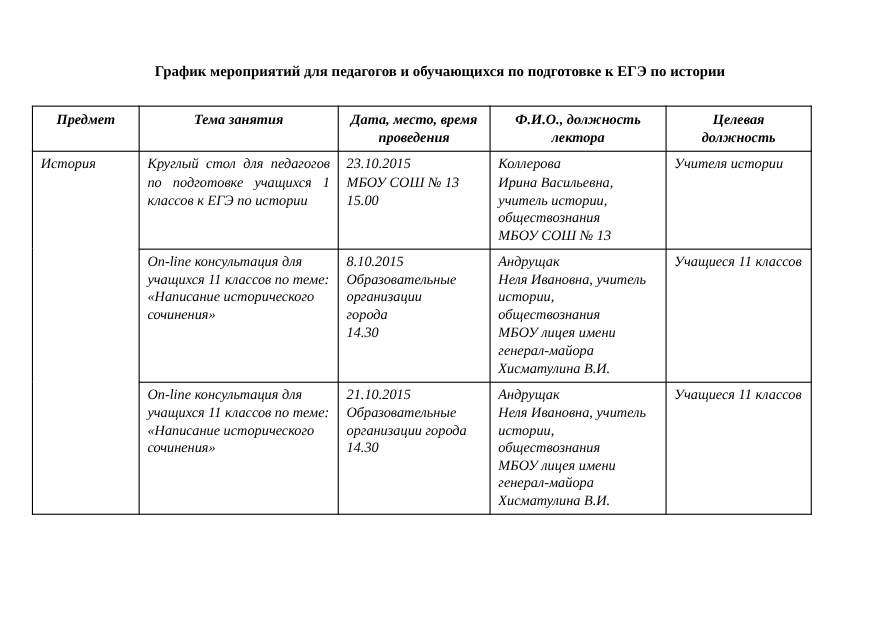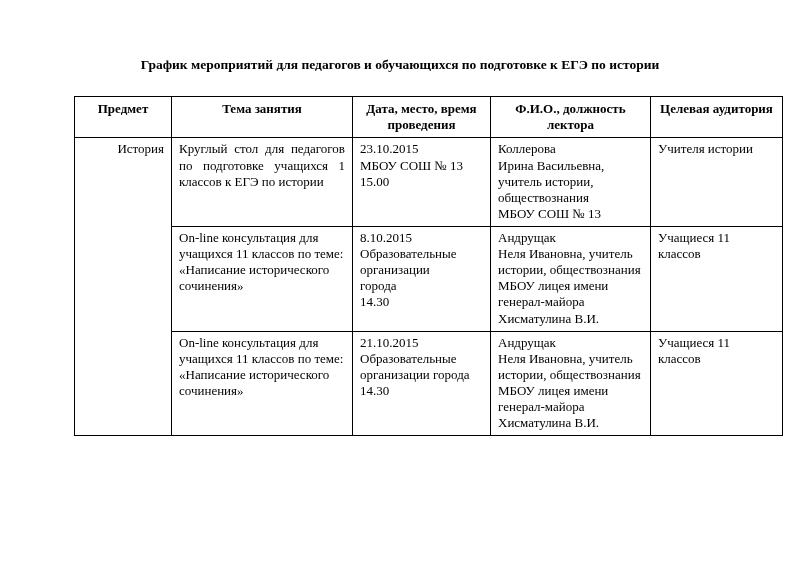--- a/index.html
+++ b/index.html
@@ -25,21 +25,22 @@
   .title-line1 {
     padding-top: 57px;
   }
   .title-line2 {
     padding-top: 11px;
   }
   table.schedule {
     border-collapse: collapse;
     table-layout: fixed;
     width: 708px;
-    margin: 23px 0 0 74px;
+    margin: 23px 0 0 29px;
+    font-style: italic;
   }
   table.schedule th,
   table.schedule td {
     border: 1px solid #000000;
     vertical-align: top;
     padding: 3px 7px 4px 7px;
     font-size: 13px;
     line-height: 1.24;
     box-sizing: border-box;
     overflow: hidden;
@@ -47,21 +48,21 @@
   table.schedule th {
     font-weight: bold;
     text-align: center;
     height: 34px;
     padding-top: 4px;
   }
   .pre {
     white-space: pre-line;
   }
   .subject-cell {
-    text-align: right;
+    text-align: left;
   }
   .topic-justify {
     text-align: justify;
   }
   .row-1 td { height: 78px; }
   .row-2 td { height: 93px; }
   .row-3 td { height: 96px; }
 </style>
 </head>
 <body>
@@ -79,21 +80,21 @@
       <col style="width:138px">
       <col style="width:160px">
       <col style="width:132px">
     </colgroup>
     <thead>
       <tr>
         <th>Предмет</th>
         <th>Тема занятия</th>
         <th>Дата, место, время проведения</th>
         <th>Ф.И.О., должность лектора</th>
-        <th>Целевая аудитория</th>
+        <th>Целевая должность</th>
       </tr>
     </thead>
     <tbody>
       <tr class="row-1">
         <td class="subject-cell" rowspan="3">История</td>
         <td class="topic-justify">Круглый стол для педагогов по подготовке учащихся 1 классов к ЕГЭ по истории</td>
         <td class="pre">23.10.2015
 МБОУ СОШ № 13
 15.00</td>
         <td class="pre">Коллерова

